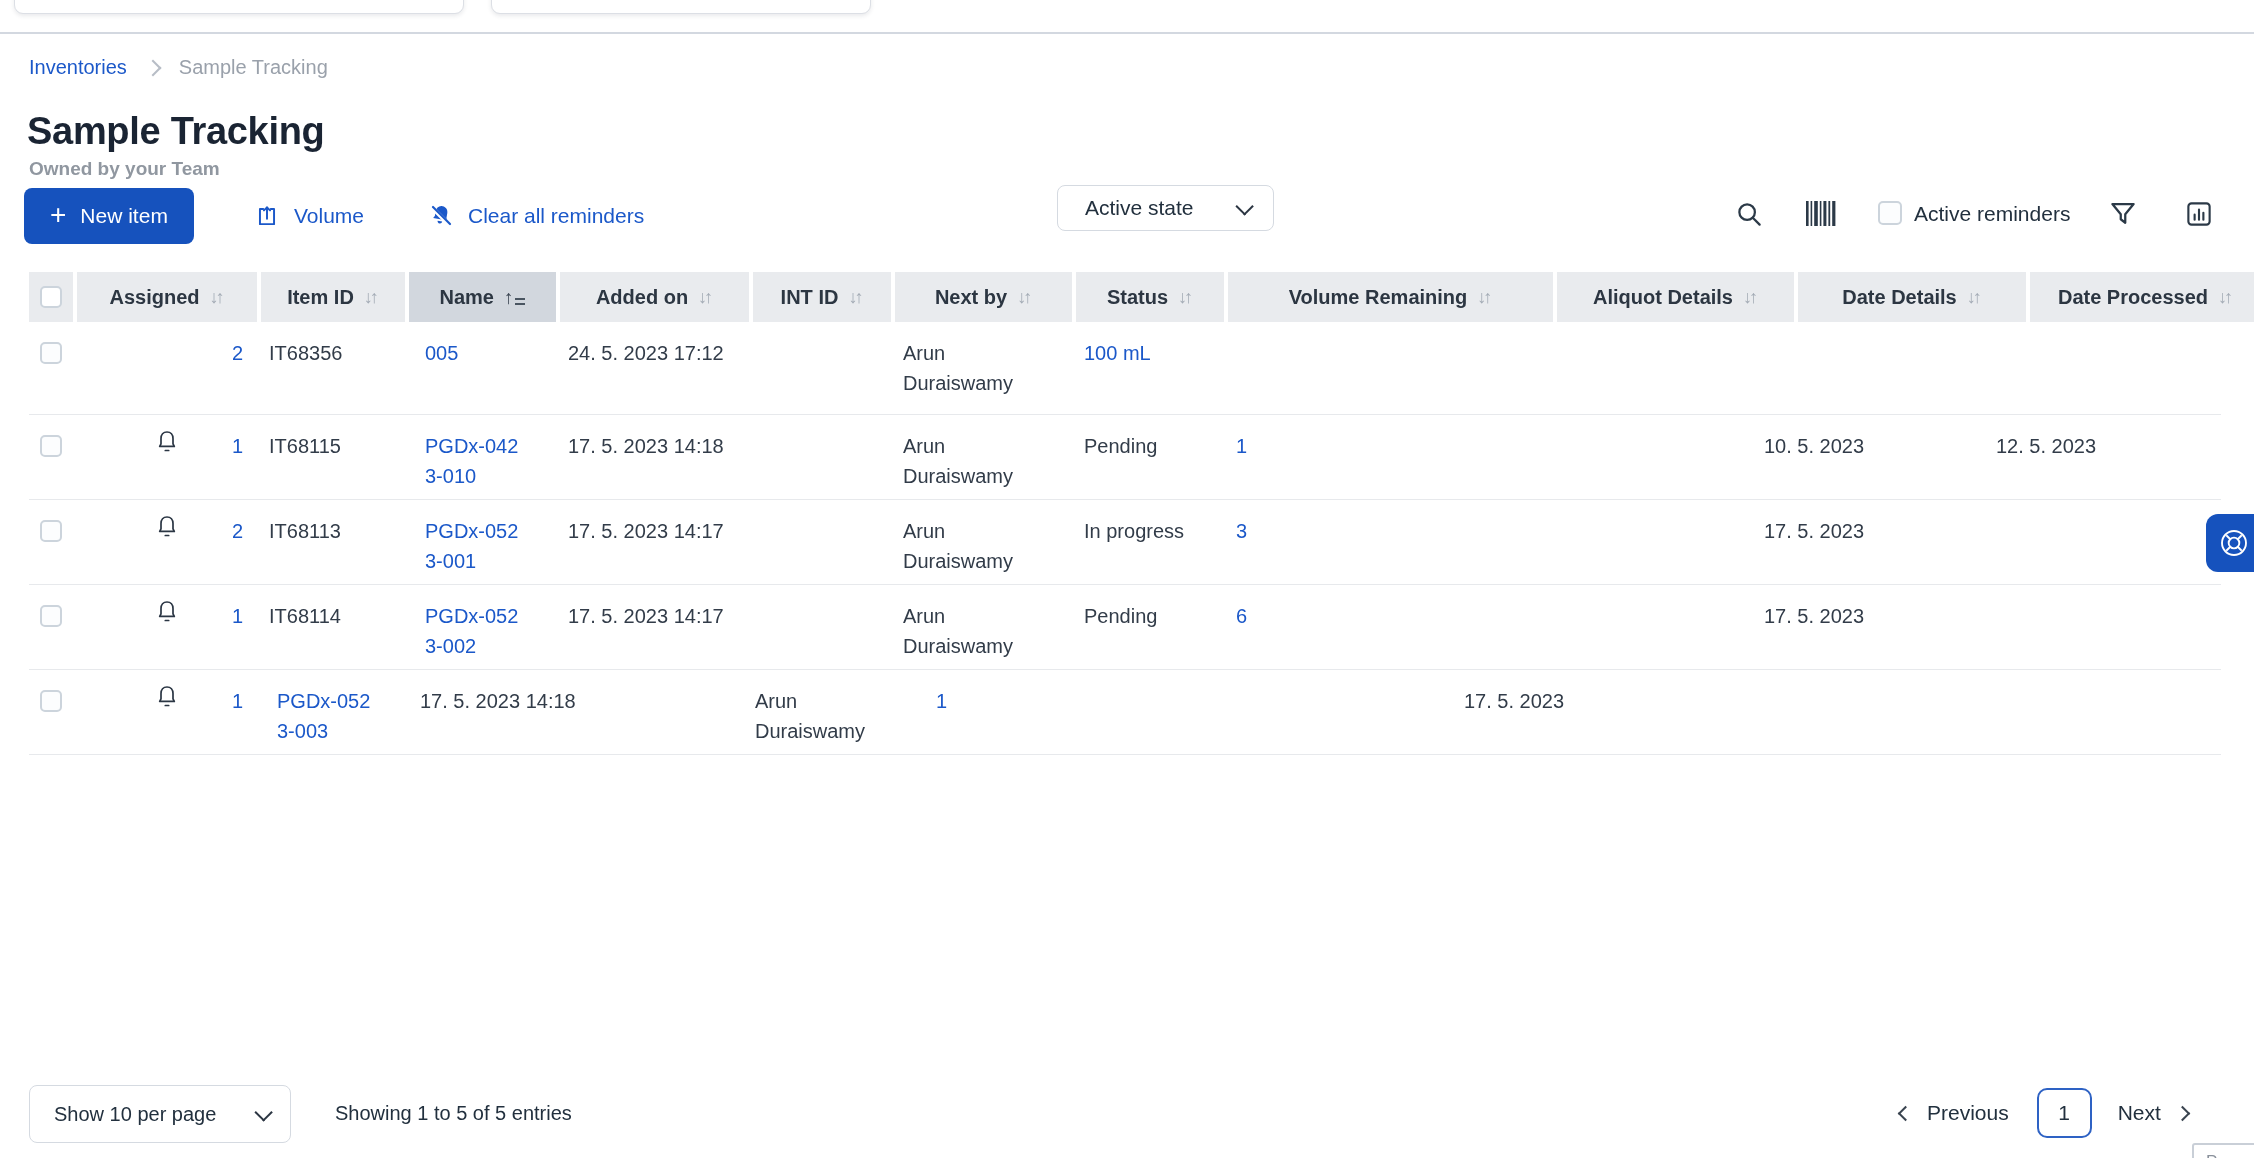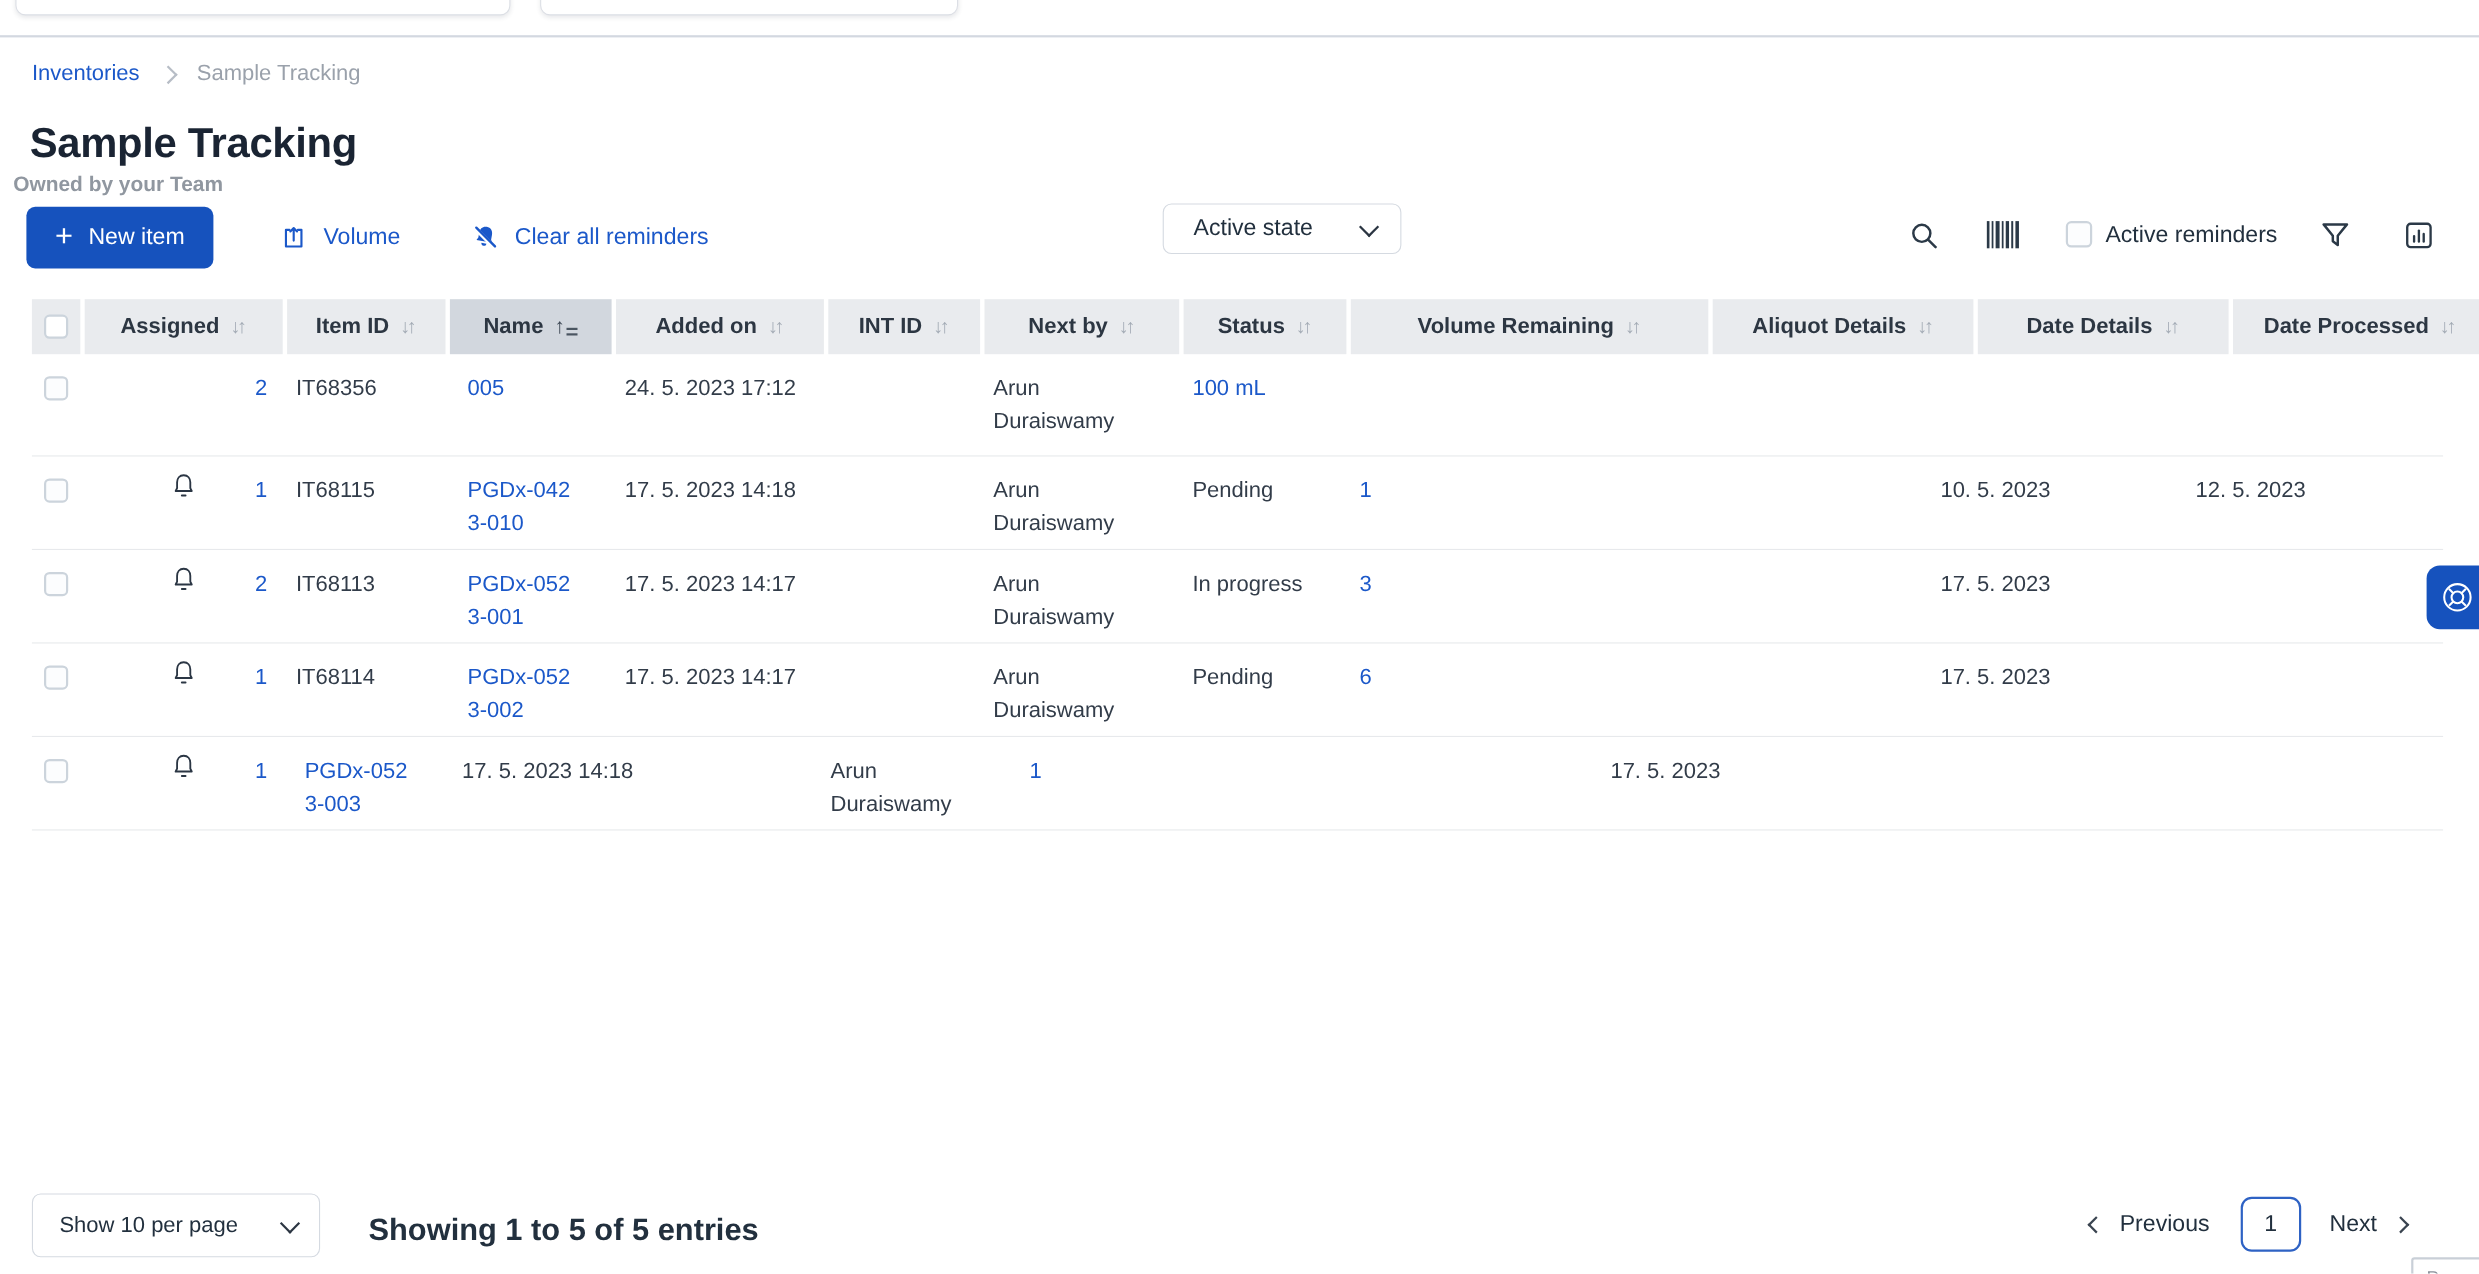--- a/index.html
+++ b/index.html
@@ -16,21 +16,21 @@
 
   
   .breadcrumb { position:absolute; top:56px; left:29px; display:flex; align-items:center; gap:18px; font-size:20px; }
   .crumb-link { color:#1b58c9; text-decoration:none; cursor:pointer; }
   .crumb-sep { width:12px; height:12px; border-top:2px solid #b7bdc6; border-right:2px solid #b7bdc6;
                transform:rotate(45deg); margin:0 2px; }
   .crumb-current { color:#9aa1ab; }
 
   
   .page-title { position:absolute; top:110px; left:27px; font-size:38px; font-weight:700; color:#1a2433; letter-spacing:-.3px; }
-  .page-subtitle { position:absolute; top:158px; left:12px; font-size:19px; font-weight:700; color:#9097a0; }
+  .page-subtitle { position:absolute; top:158px; left:29px; font-size:19px; font-weight:700; color:#9097a0; }
 
   
   .btn-primary { position:absolute; top:188px; left:24px; height:56px; padding:0 26px; display:flex; align-items:center; gap:14px;
                  background:#1652bd; border:none; border-radius:8px; color:#fff; font-size:21px; cursor:pointer;
                  font-family:inherit; }
   .plus { font-size:28px; font-weight:300; line-height:1; margin-top:-3px; }
   .link-btn { position:absolute; top:188px; height:56px; display:flex; align-items:center; gap:14px; background:none; border:none;
               color:#1b58c9; font-size:21px; cursor:pointer; font-family:inherit; }
   .link-import { left:254px; }
   .link-clear { left:428px; }
@@ -66,21 +66,21 @@
   .td-assigned { position:relative; display:flex; justify-content:flex-end; padding:16px 14px 0 0; }
   .bell { position:absolute; left:78px; top:14px; }
   .tlink { color:#1b58c9; text-decoration:none; cursor:pointer; }
 
   
   .help-fab { position:absolute; left:2206px; top:514px; width:60px; height:58px; background:#1652bd;
               border:none; border-radius:12px 0 0 12px; cursor:pointer; display:flex; align-items:center; padding-left:12px; }
 
   
   .pagesize-select { top:1085px; left:29px; width:262px; height:58px; padding:0 22px 0 24px; font-size:20px; }
-  .entries-summary { position:absolute; top:1102px; left:335px; font-size:28px; color:#22303e;font-weight:bold; }
+  .entries-summary { position:absolute; top:1102px; left:335px; font-size:20px; color:#22303e; }
   .pager { position:absolute; top:1088px; left:1900px; height:50px; display:flex; align-items:center; }
   .pager-btn { background:none; border:none; font-size:21px; color:#22303e; cursor:pointer; font-family:inherit; display:flex; align-items:center; gap:16px; }
   .pchev { width:11px; height:11px; border-left:2px solid #3a4450; border-bottom:2px solid #3a4450; }
   .pchev.left { transform:rotate(45deg); }
   .pchev.right { transform:rotate(225deg); }
   .page-box { width:55px; height:50px; margin:0 26px 0 28px; border:2px solid #2e62c4; border-radius:10px;
               background:#fff; font-size:21px; color:#22303e; cursor:pointer; }
 
   .corner-badge { position:absolute; left:2192px; top:1143px; width:80px; height:40px; background:#fff;
                   border:2px solid #c9cfd7; border-radius:3px; overflow:hidden; }

